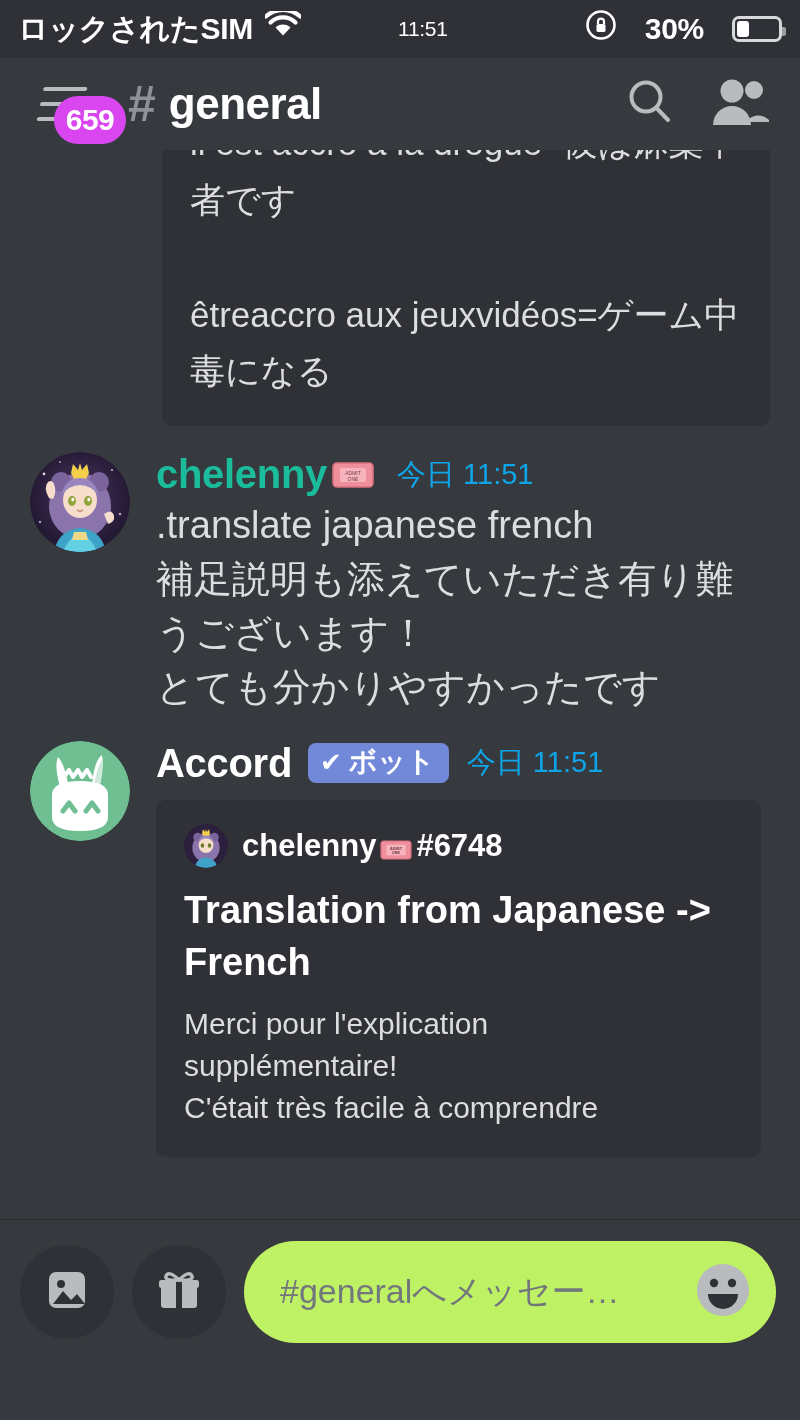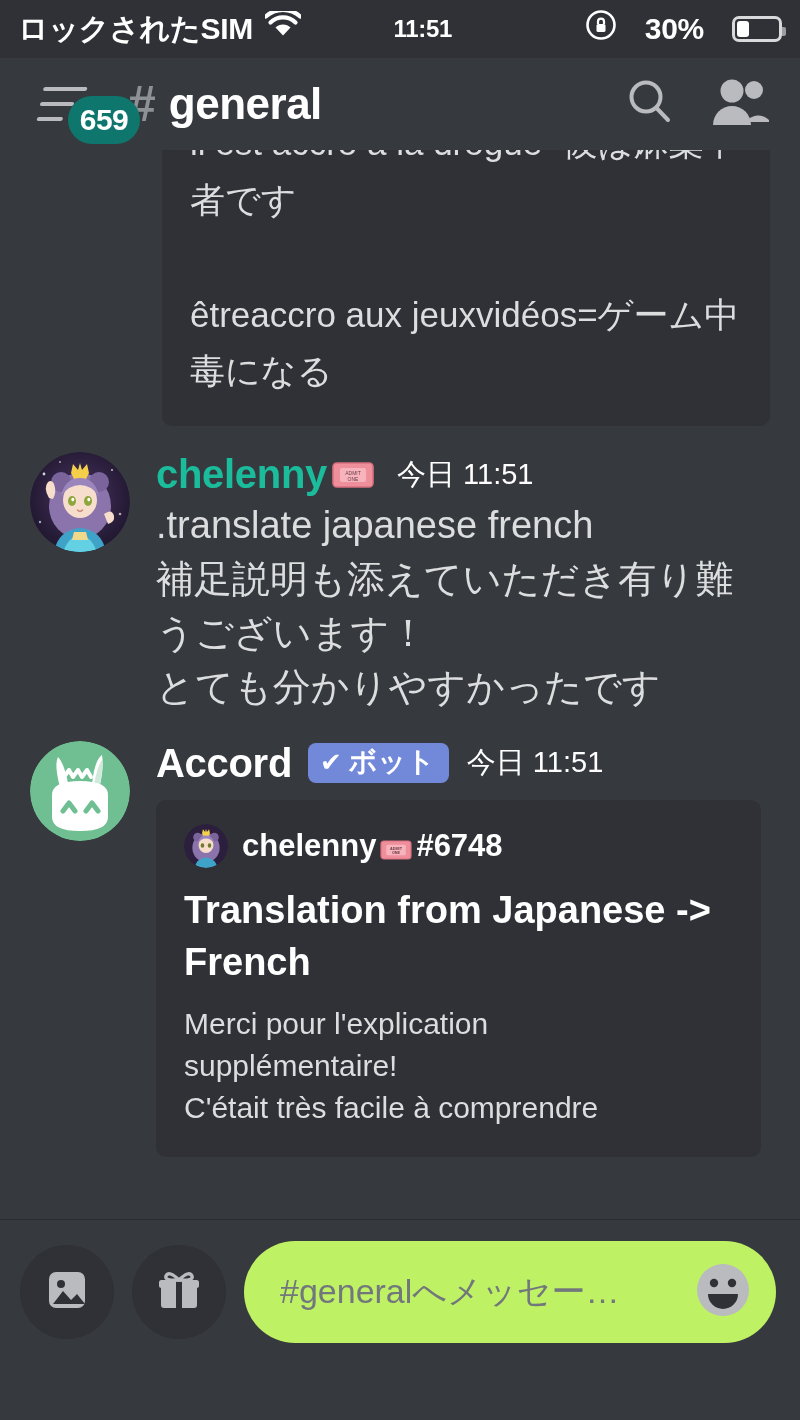--- a/index.html
+++ b/index.html
@@ -44,21 +44,21 @@
     gap: 12px;
     flex: 0 0 auto;
   }
   .status-carrier { font-size: 30px; font-weight: 700; white-space: nowrap; }
   .status-center {
     flex: 1 1 auto;
     display: flex;
     justify-content: center;
     padding-right: 40px;
   }
-  .status-clock { font-size: 24px; font-weight: 700; }
+  .status-clock { font-size: 21px; font-weight: 400; }
   .status-right {
     display: flex;
     align-items: center;
     gap: 28px;
     flex: 0 0 auto;
   }
   .status-battery-pct { font-size: 30px; font-weight: 700; }
 
   .battery {
     width: 50px;
@@ -118,25 +118,25 @@
     height: 4px;
     background: #b9bbbe;
     border-radius: 2px;
   }
   .hamburger span:nth-child(1) { width: 100%; }
   .hamburger span:nth-child(2) { width: 78%; }
   .hamburger span:nth-child(3) { width: 58%; }
 
   .mention-badge {
     position: absolute;
-    left: 28px;
+    left: 14px;
     top: 22px;
     min-width: 72px;
     height: 48px;
-    background: #0f766e;
+    background: #d946ef;
     border-radius: 24px;
     color: #ffffff;
     font-size: 30px;
     font-weight: 700;
     display: flex;
     align-items: center;
     justify-content: center;
     padding: 0 10px;
     letter-spacing: -0.5px;
   }
@@ -246,21 +246,21 @@
     padding: 5px 14px 7px 12px;
     margin-left: 16px;
     display: inline-flex;
     align-items: center;
     gap: 7px;
     line-height: 1;
   }
   .bot-tag .check { font-size: 26px; font-weight: 700; }
 
   .timestamp {
-    color: #ffffff;
+    color: #0ea5e9;
     font-size: 29px;
     margin-left: 18px;
     white-space: nowrap;
   }
 
   .msg-text {
     color: #dcddde;
     font-size: 38px;
     line-height: 1.42;
     word-break: break-word;

